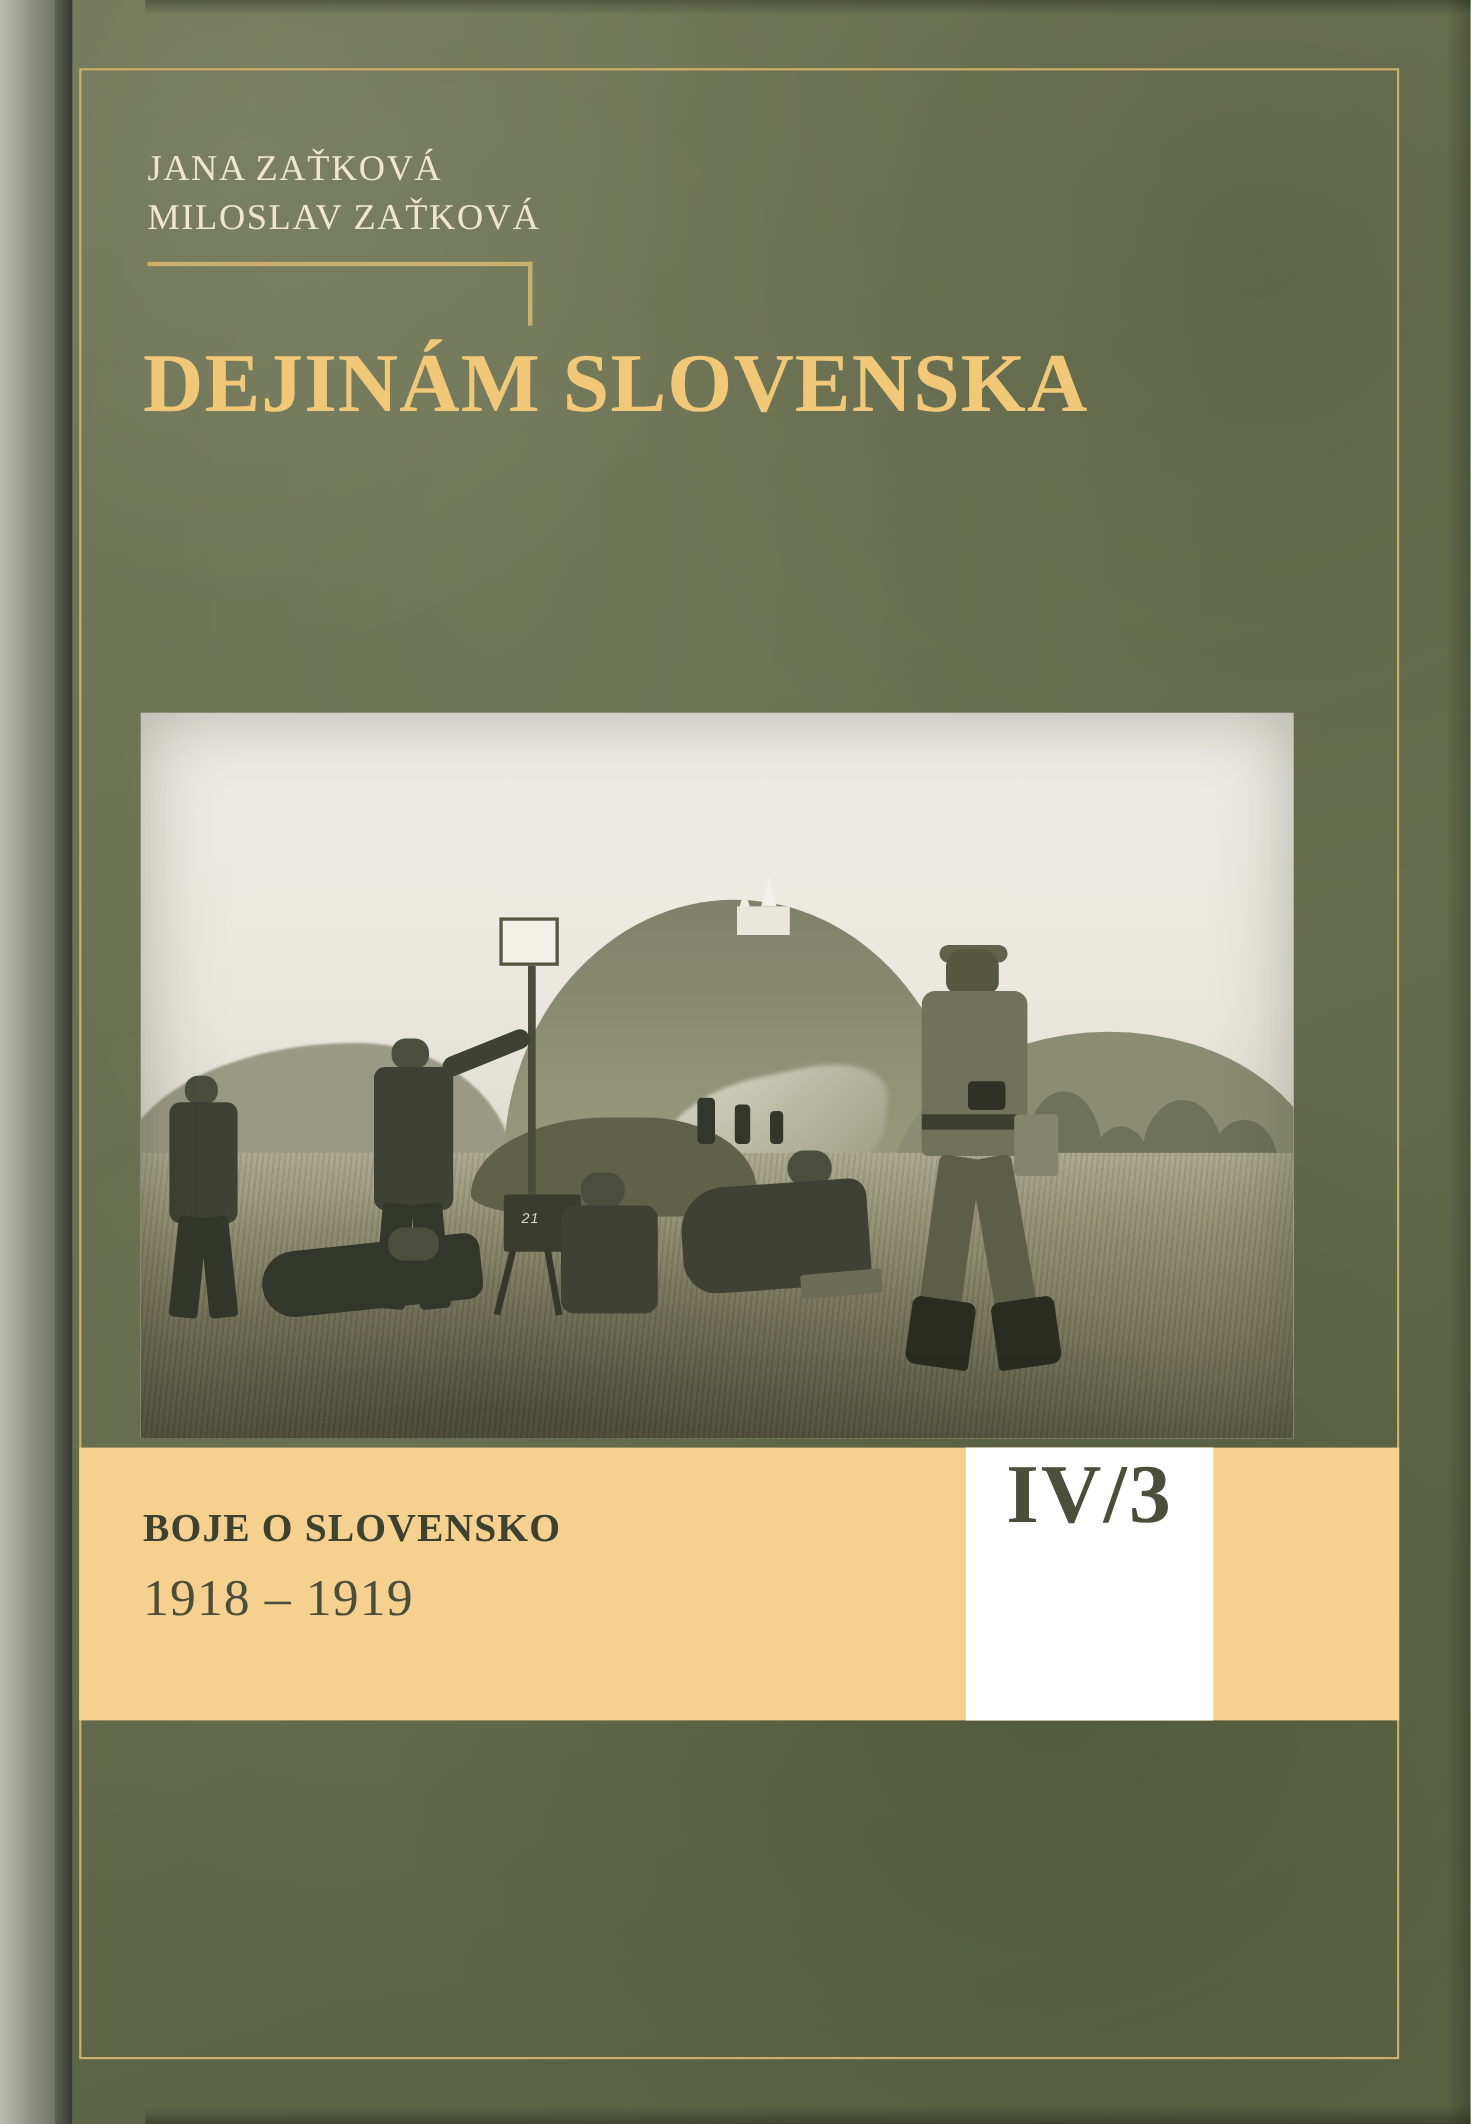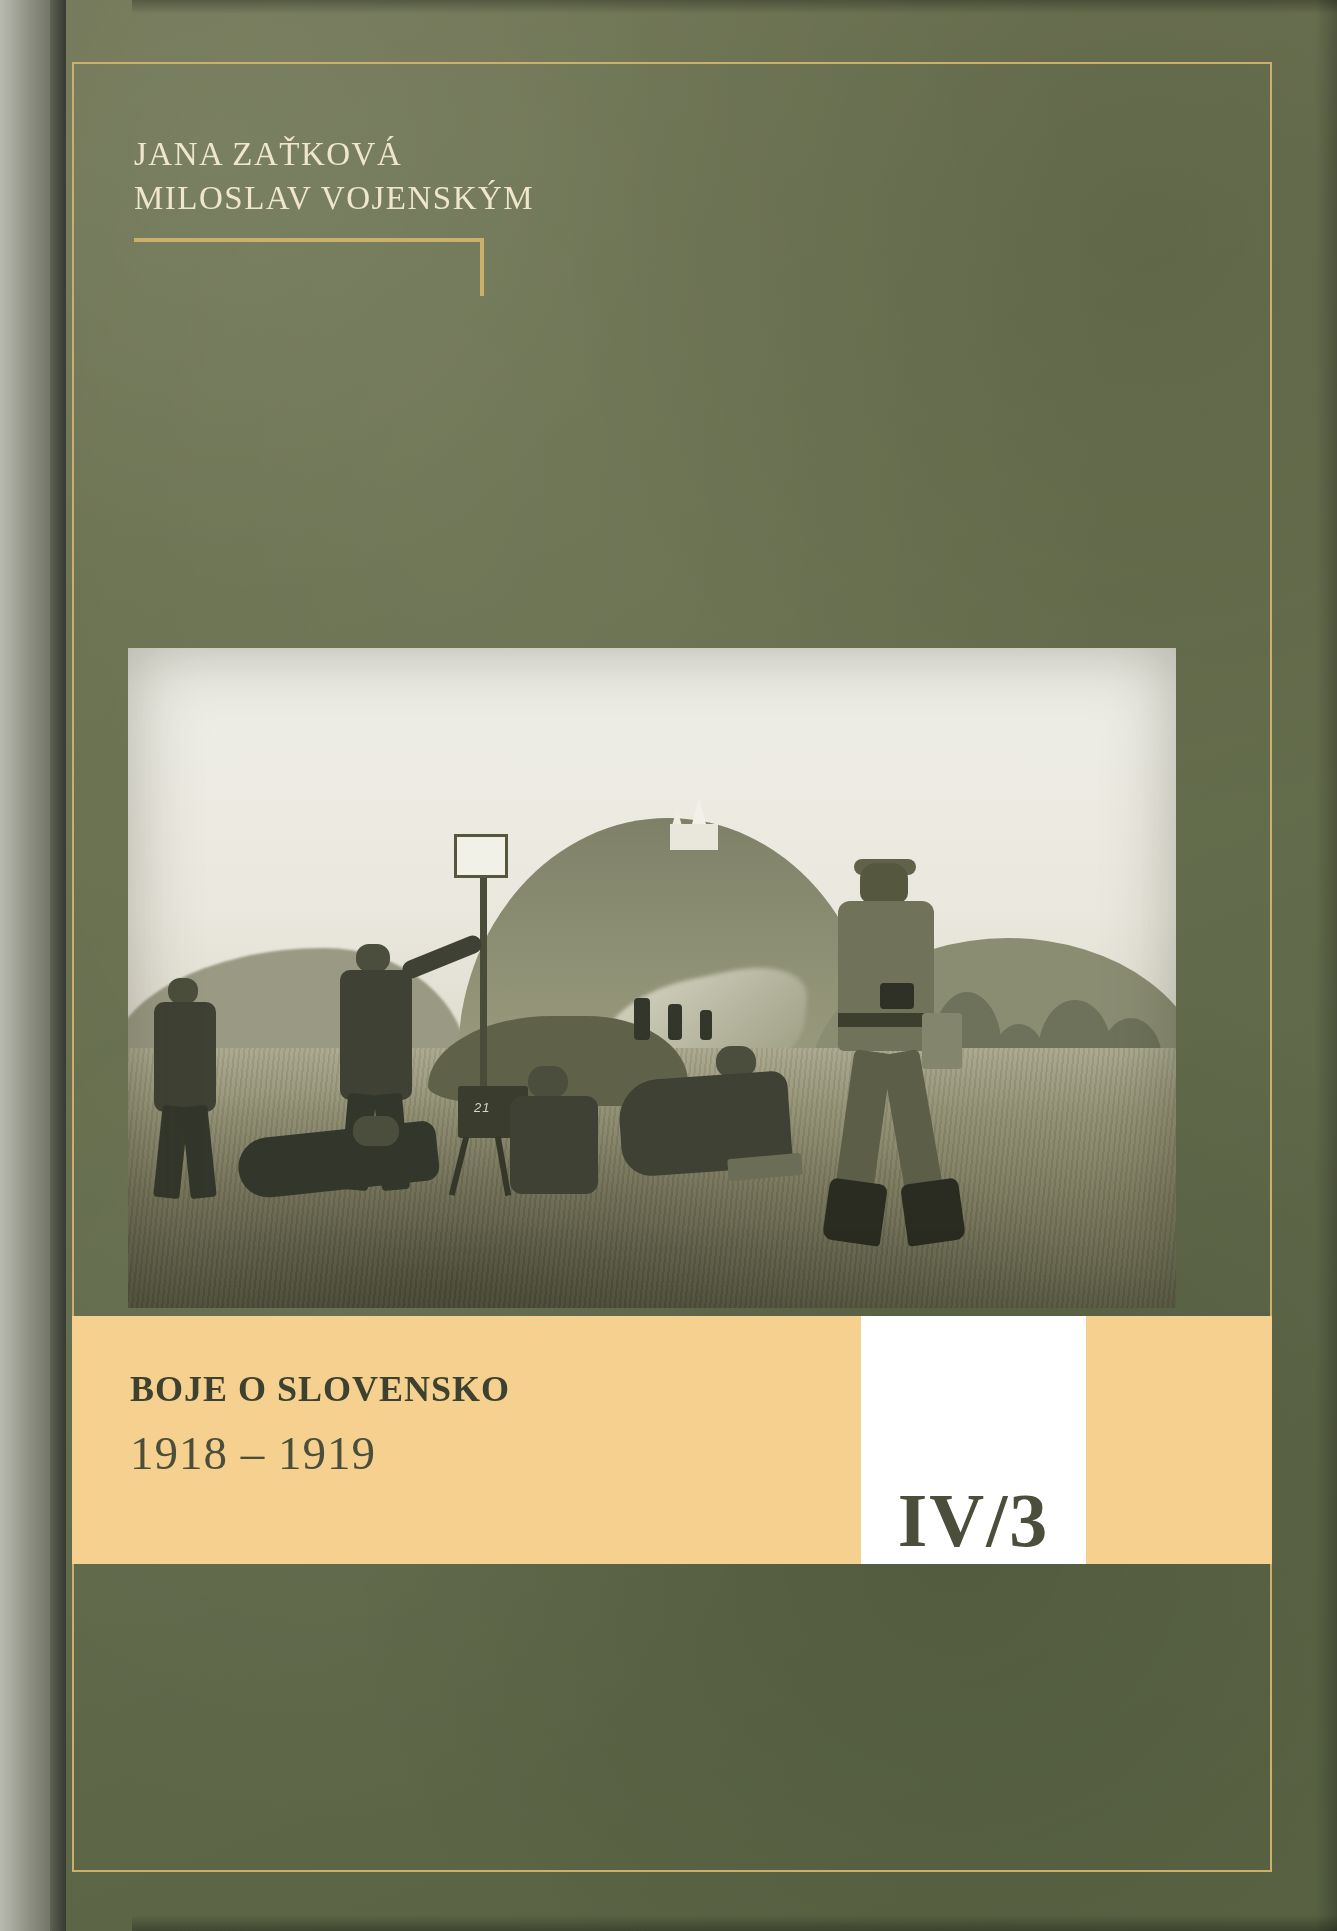--- a/index.html
+++ b/index.html
@@ -323,26 +323,26 @@
   }
   .band-years {
     margin-top: 16px;
     font-family: "Liberation Serif", serif;
     font-size: 47px;
     letter-spacing: 1px;
     color: #4a4e3a;
   }
   .volume-box {
     position: absolute;
-    left: 795px; top: 1316px;
+    left: 812px; top: 1316px;
     width: 225px; height: 248px;
     background: #ffffff;
     z-index: 4;
     display: flex;
-    align-items: flex-end;
+    align-items: flex-start;
     justify-content: center;
   }
   .volume-text {
     font-family: "Liberation Serif", serif;
     font-weight: 700;
     font-size: 76px;
     color: #4a4e3a;
     letter-spacing: 2px;
   }
 
@@ -379,29 +379,30 @@
 
   <div class="spine-shadow"></div>
   <div class="spine-edge"></div>
 
   <div class="cover">
 
     <div class="frame"></div>
 
     <div class="authors">
       <div class="author-line">JANA ZAŤKOVÁ</div>
-      <div class="author-line">MILOSLAV VOJENSKÝM</div>
+      <div class="author-line">MILOSLAV ZAŤKOVÁ</div>
     </div>
 
     <div class="rule-bracket">
       <div class="h"></div>
       <div class="v"></div>
     </div>
 
     <div class="title-block">
+      <div class="title-line2">DEJINÁM SLOVENSKA</div>
     </div>
 
     <div class="photo-wrap">
       <div class="photo">
         <div class="hill-far-left"></div>
         <div class="hill-main"></div>
         <div class="hill-right"></div>
 
         <div class="church">
           <div class="spire"></div>

